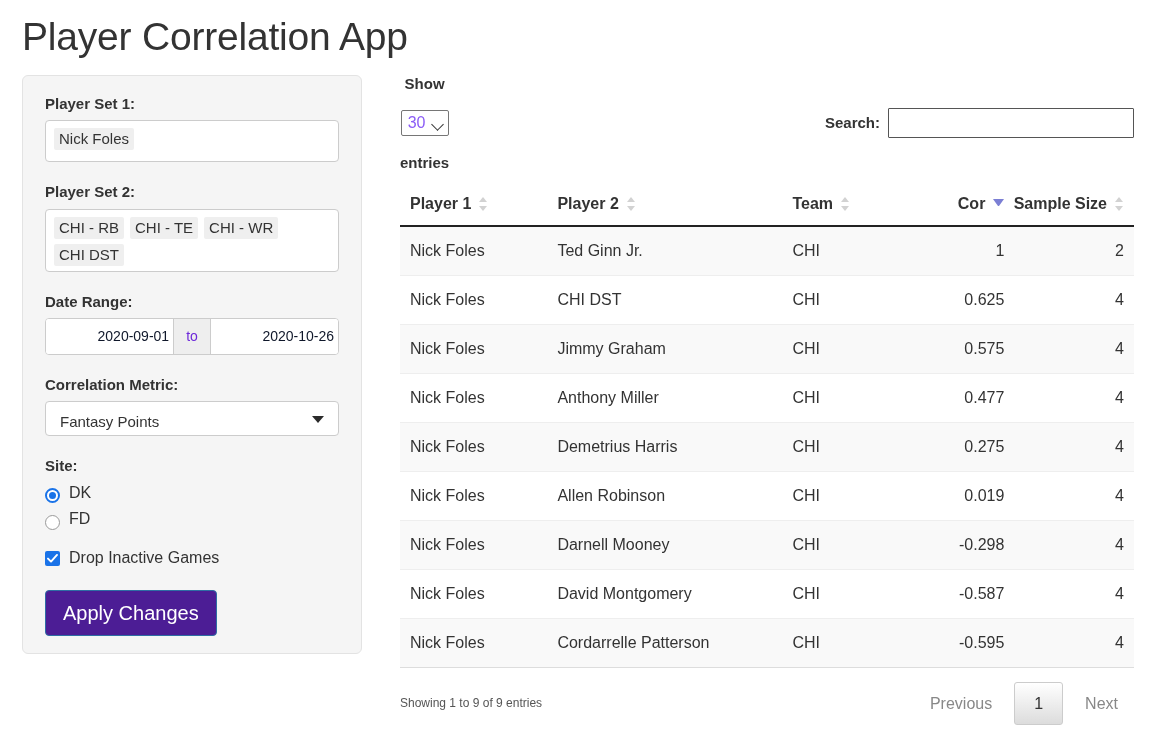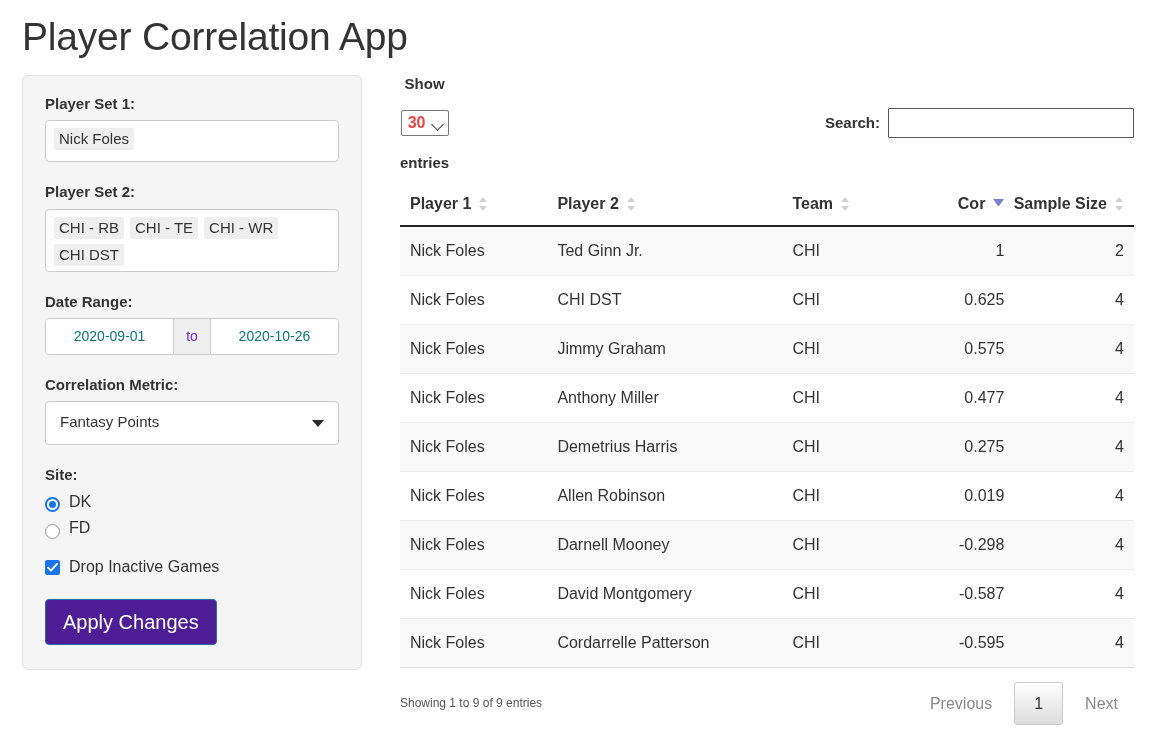--- a/index.html
+++ b/index.html
@@ -34,21 +34,21 @@
     padding: 16px 22px 0 22px;
   }
 
   
   .sidebar {
     width: 340px;
     flex: 0 0 340px;
     background: #f5f5f5;
     border: 1px solid #e3e3e3;
     border-radius: 6px;
-    padding: 18px 22px 24px 22px;
+    padding: 18px 22px 17px 22px;
   }
   .field-label {
     font-size: 15px;
     font-weight: bold;
     color: #333333;
     margin: 0 0 7px 0;
     line-height: 1.3;
   }
   .field-label.spaced { margin-top: 20px; }
 
@@ -77,23 +77,23 @@
   
   .date-group {
     display: flex;
     border-radius: 4px;
     overflow: hidden;
     border: 1px solid #cccccc;
     background: #ffffff;
   }
   .date-input {
     flex: 1 1 0;
-    text-align: center;
+    text-align: right;
     font-size: 14px;
-    color: #0f766e;
+    color: #0f172a;
     padding: 8px 4px;
     background: #ffffff;
     border: 0;
     outline: none;
     font-family: "Liberation Sans", sans-serif;
     min-width: 0;
   }
   .date-sep {
     background: #eeeeee;
     border-left: 1px solid #cccccc;
@@ -103,21 +103,21 @@
     padding: 8px 12px;
     line-height: 1.3;
   }
 
   
   .select-wrap {
     position: relative;
     background: #ffffff;
     border: 1px solid #cccccc;
     border-radius: 4px;
-    height: 44px;
+    height: 35px;
   }
   .select-value {
     font-size: 15px;
     color: #333333;
     line-height: 39px;
     padding: 0 30px 0 14px;
     white-space: nowrap;
     overflow: hidden;
   }
   .select-caret {
@@ -215,22 +215,22 @@
     flex-direction: column;
   }
   .length-select {
     position: relative;
     display: inline-block;
     border: 1px solid #767676;
     border-radius: 2px;
     background: #ffffff;
     padding: 2px 22px 2px 6px;
     font-size: 16px;
-    font-weight: bold;
-    color: #ef4444;
+    font-weight: normal;
+    color: #8b5cf6;
     line-height: 20px;
   }
   .length-select .chev {
     position: absolute;
     right: 6px;
     top: 9px;
     width: 9px; height: 9px;
     border-right: 1.6px solid #333;
     border-bottom: 1.6px solid #333;
     transform: rotate(45deg);

